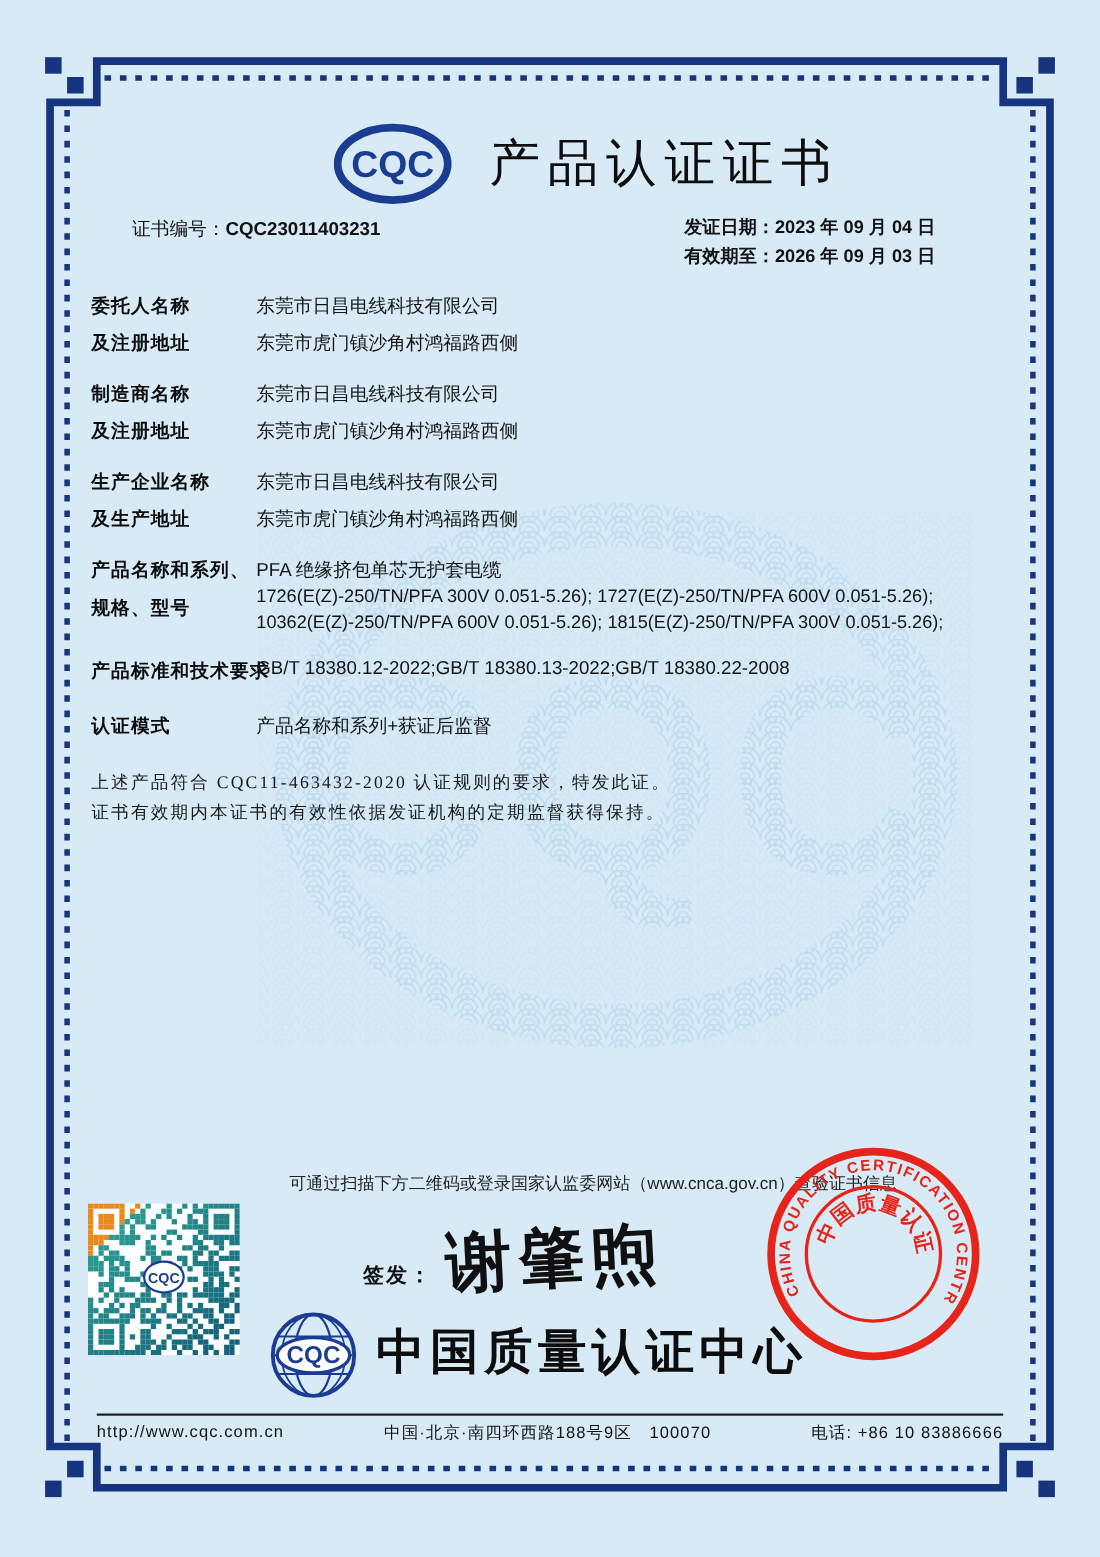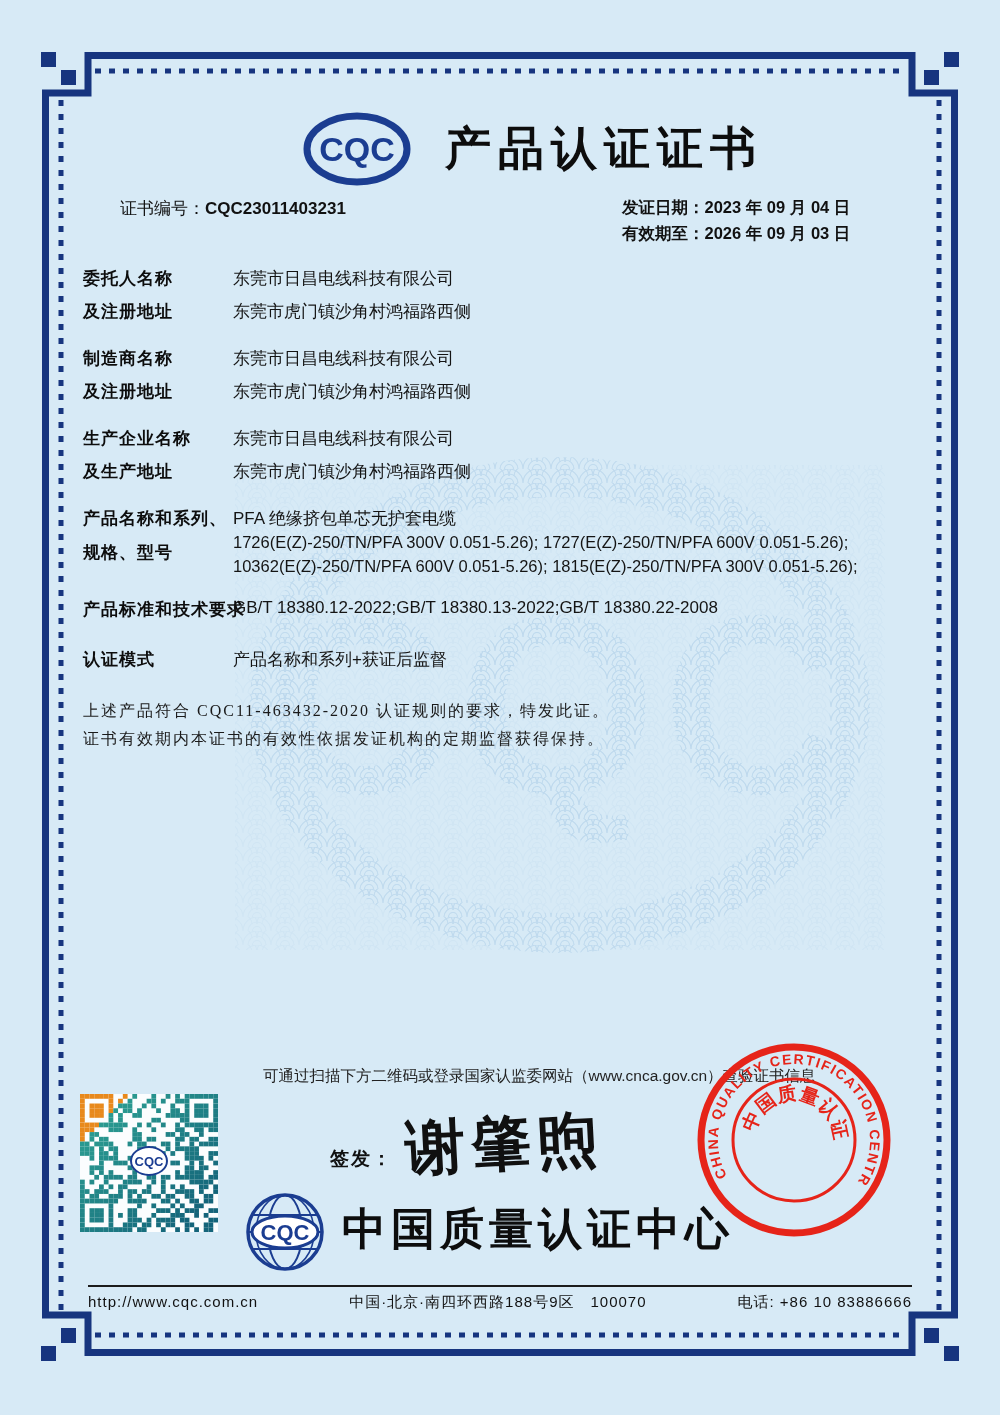--- a/index.html
+++ b/index.html
@@ -1,21 +1,21 @@
 <!DOCTYPE html>
 <html><head>
 <meta charset="utf-8">
 <style>
   html,body{margin:0;padding:0;}
   body{background:#eef6fc;font-family:"Liberation Sans",sans-serif;}
   .page{position:relative;width:1000px;height:1415px;background:#d7eaf6;overflow:hidden;margin:0 auto;}
   .abs{position:absolute;}
   svg{display:block;}
   
-  .cert-title{left:445px;top:118px;font-size:46px;font-weight:bold;color:#0d0d0d;letter-spacing:7px;white-space:nowrap;}
+  .cert-title{left:445px;top:118px;font-size:46px;font-weight:normal;color:#0d0d0d;letter-spacing:7px;white-space:nowrap;}
   .meta-label{font-weight:normal;color:#111;}
   .cert-no{left:120px;top:197px;font-size:17px;font-weight:bold;color:#111;white-space:nowrap;}
   .dates{left:622px;top:194px;font-size:16.5px;font-weight:bold;color:#111;line-height:26px;white-space:nowrap;}
   
   .frow{left:0;width:912px;height:26px;}
   .flabel{position:absolute;left:83px;top:0;font-size:17px;font-weight:bold;color:#0d0d0d;white-space:nowrap;letter-spacing:1px;}
   .fvalue{position:absolute;left:233px;top:0;font-size:17px;color:#141414;white-space:nowrap;}
   .fvalue.models{font-size:16.5px;}
   .statement{left:83px;font-size:16px;color:#1a1a1a;font-family:"Liberation Serif",serif;letter-spacing:2px;white-space:nowrap;}
   

